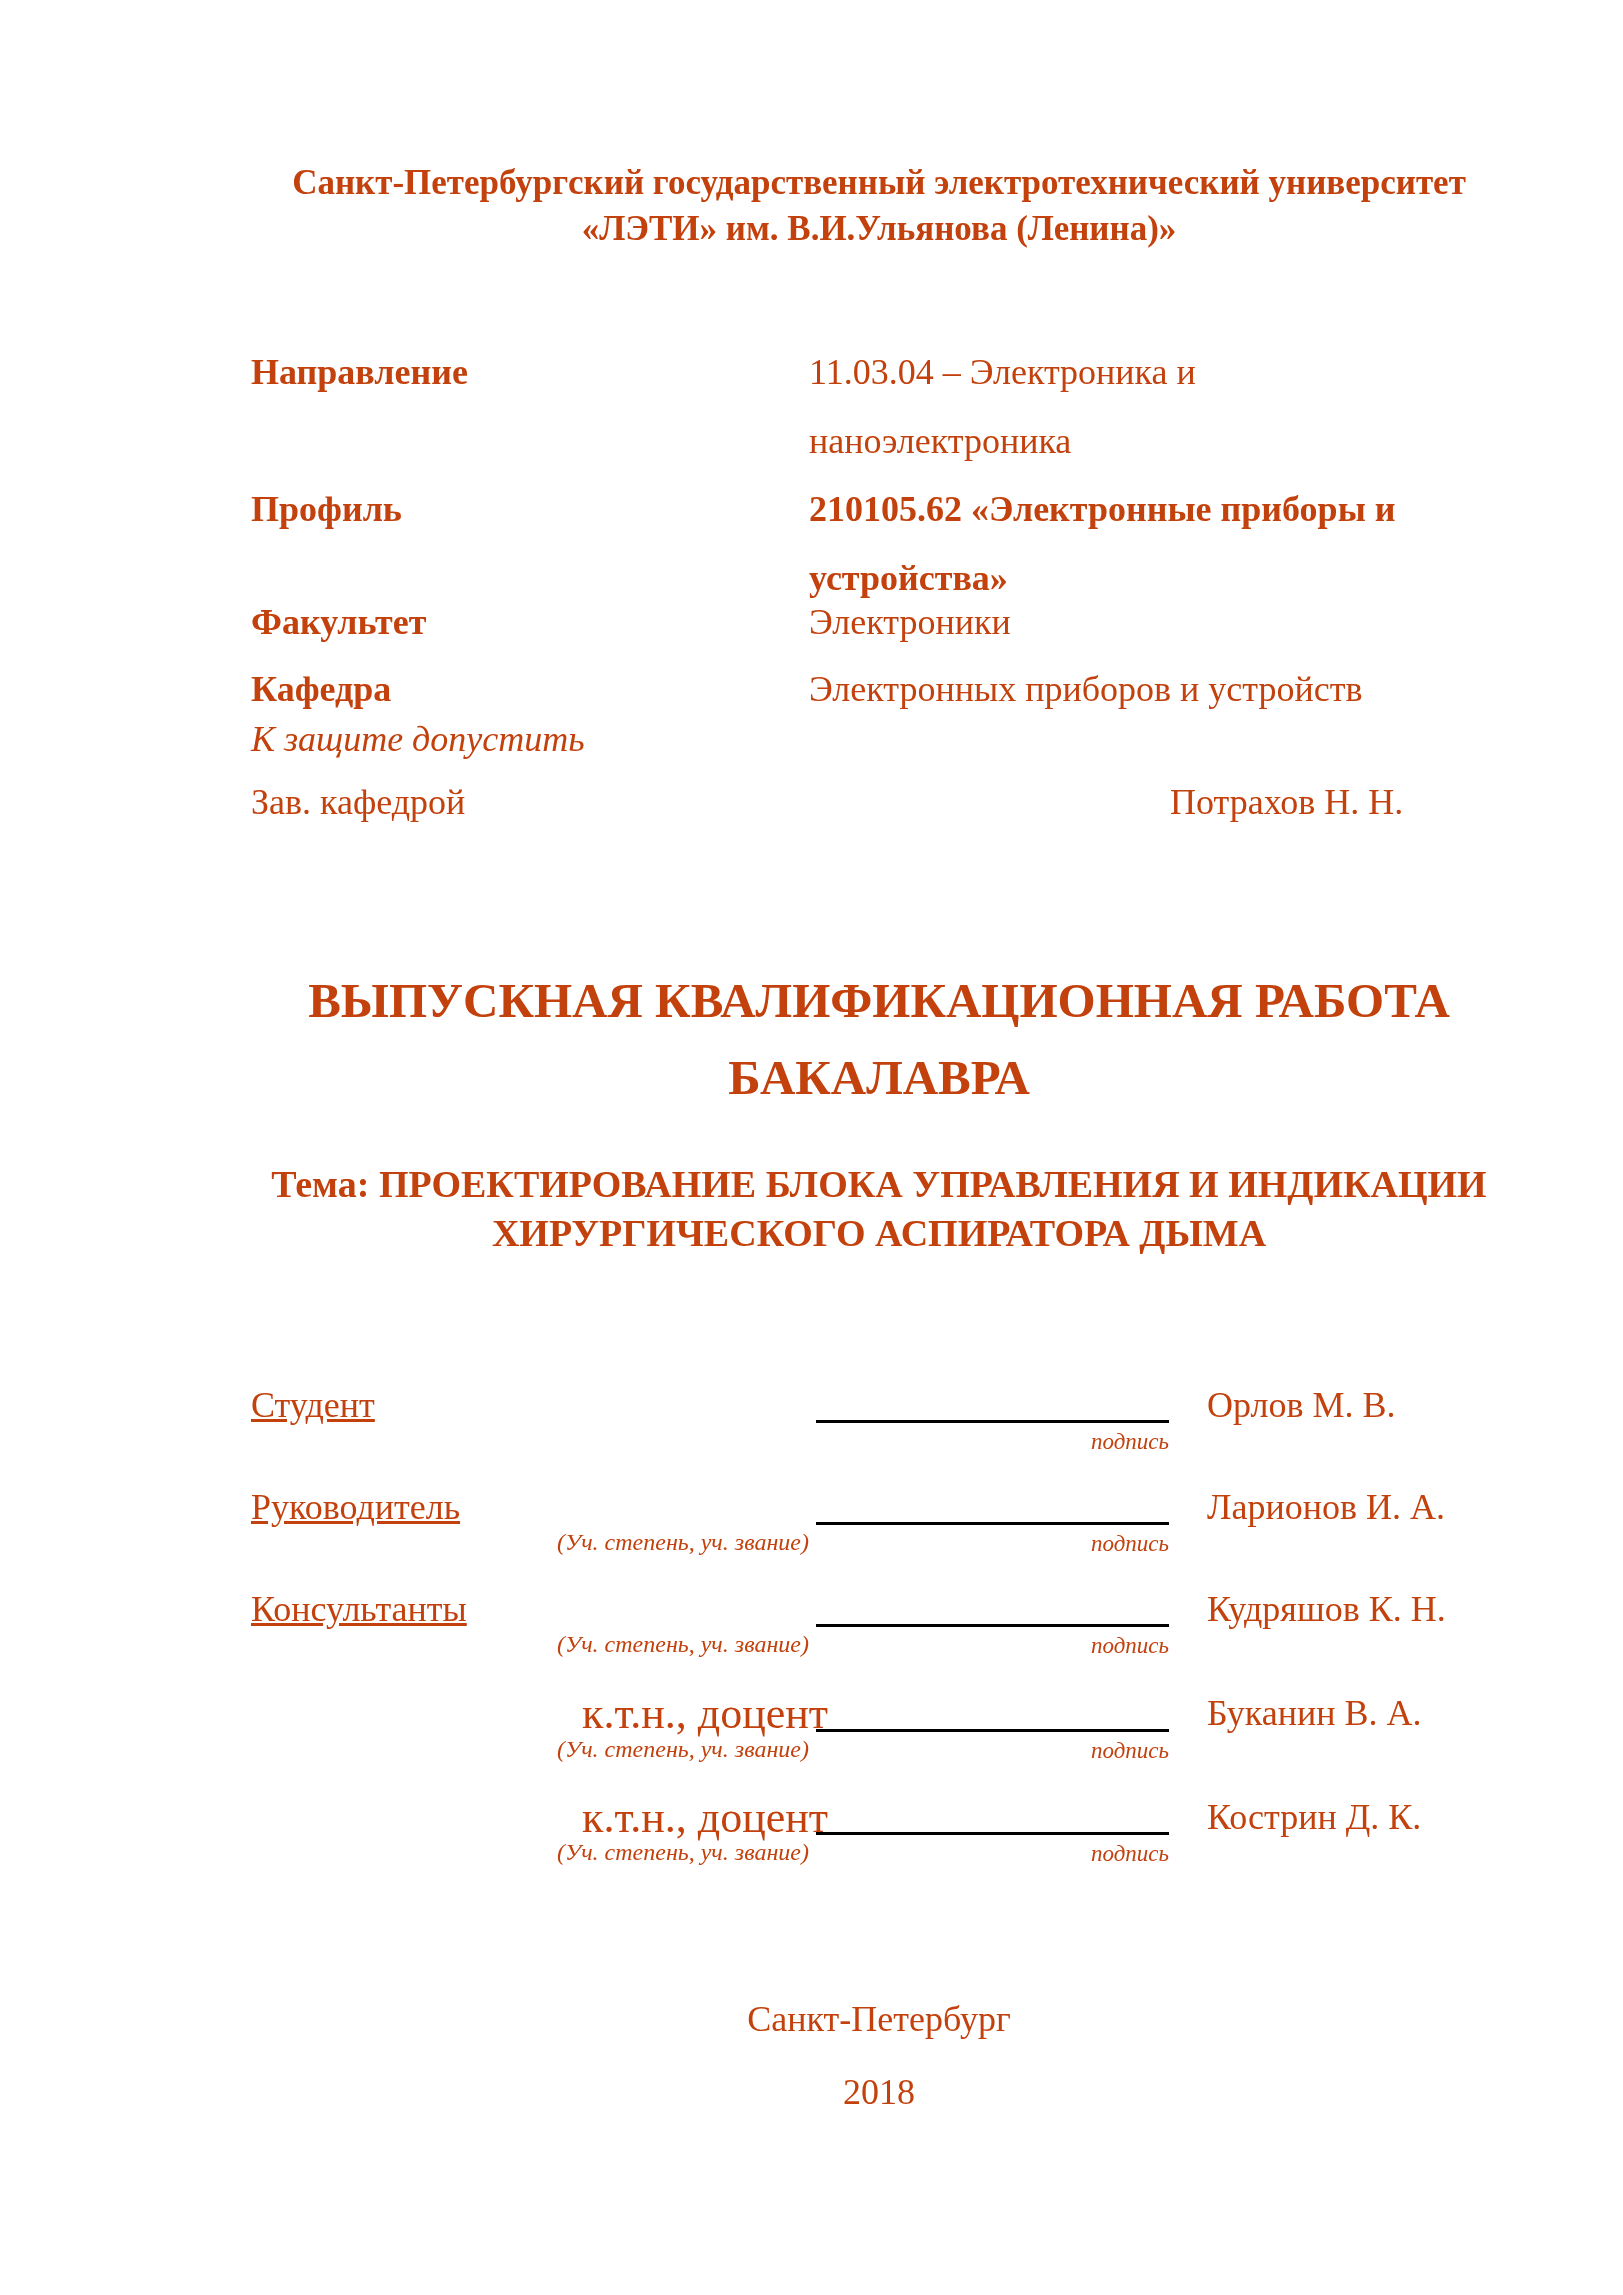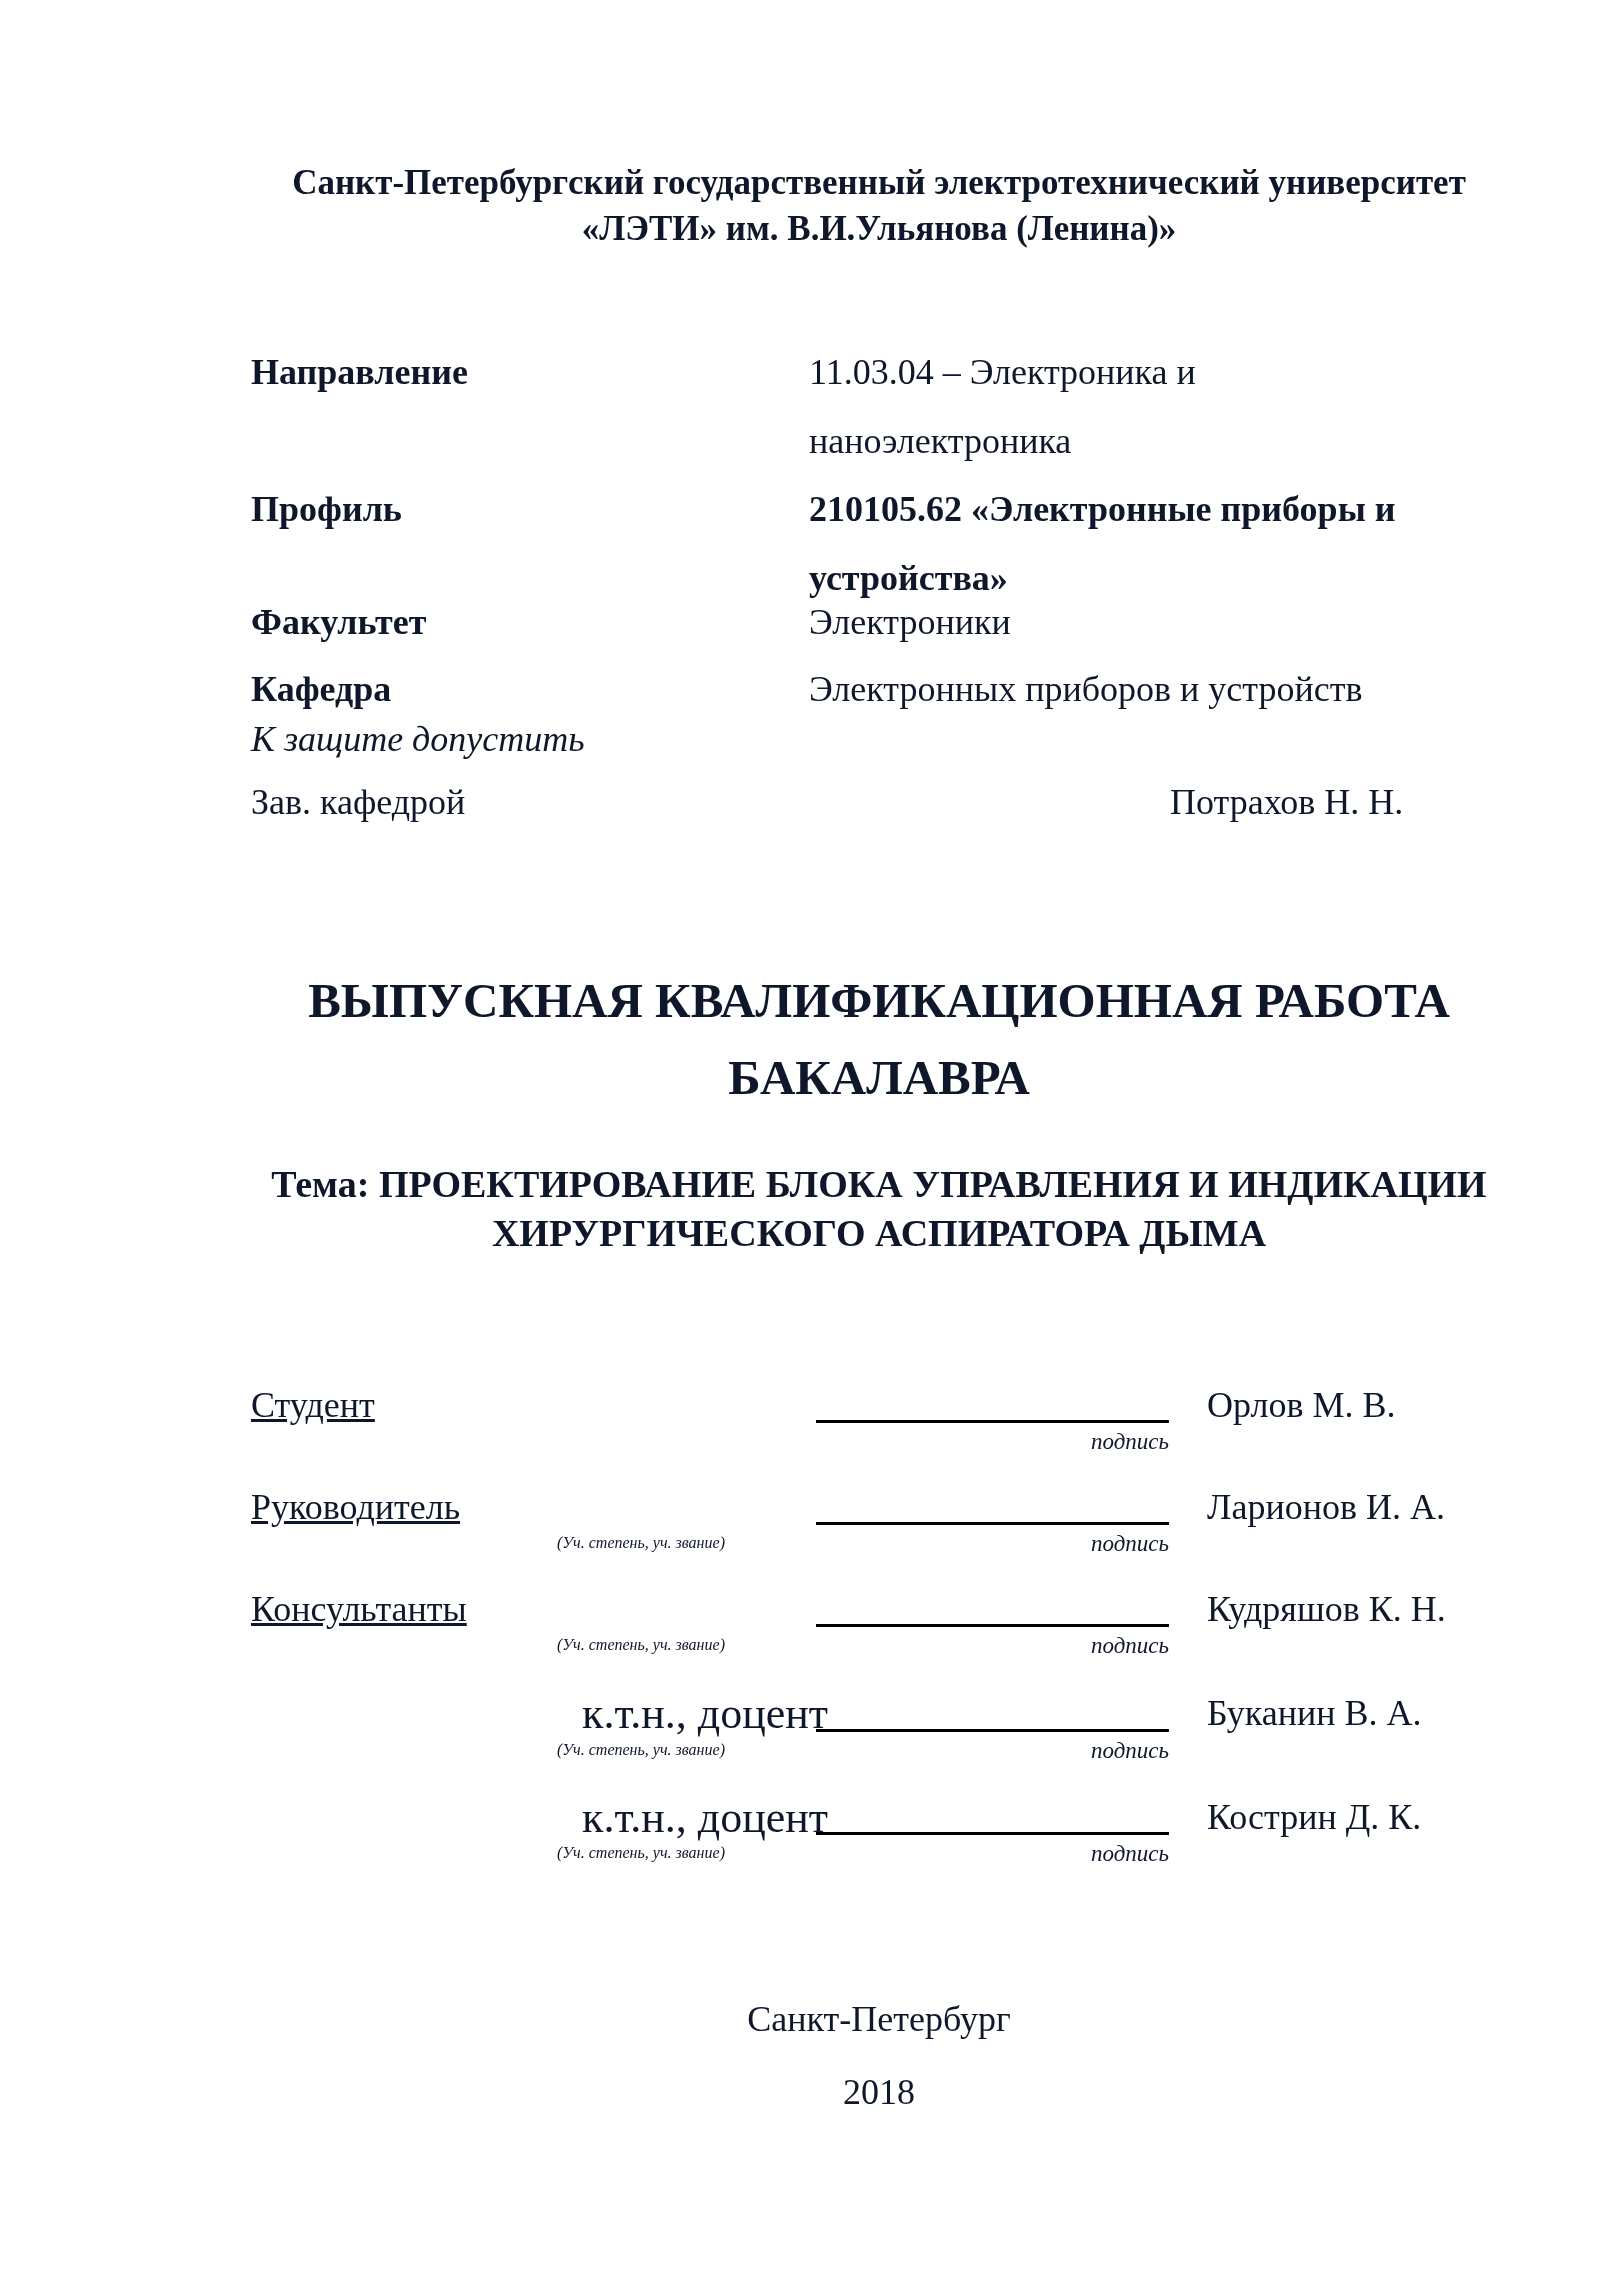--- a/index.html
+++ b/index.html
@@ -1,20 +1,20 @@
 <!DOCTYPE html>
 <html style="font-size:12.6px"><head>
 <meta charset="utf-8">
 <style>
   html,body{margin:0;padding:0;background:#e8e8e8;}
   .page{
     position:relative;
     width:1623px;height:2295px;
     background:#ffffff;
-    color:#0f172a;
+    color:#c2410c;
     font-family:"Liberation Serif","DejaVu Serif",serif;
     overflow:hidden;
     margin:0 auto;
   }
   .abs{position:absolute;}
   .b{font-weight:bold;}
   .i{font-style:italic;}
   .center{left:251px;width:1256px;text-align:center;}
 
   .header{top:160px;font-size:35px;line-height:46px;font-weight:bold;}
@@ -27,21 +27,21 @@
   .title{top:962px;font-size:49px;line-height:77px;font-weight:bold;}
   .title div{white-space:nowrap;}
   .theme{top:1160px;font-size:38px;line-height:49px;font-weight:bold;}
   .theme div{white-space:nowrap;}
 
   .sig-label{left:251px;font-size:36px;line-height:39px;white-space:nowrap;text-decoration:underline;}
   .sig-qualifier{left:582px;font-size:44px;line-height:39px;white-space:nowrap;text-align:right;}
   .sig-name{left:1207px;font-size:36px;line-height:39px;white-space:nowrap;}
   .sig-line{left:816px;width:353px;height:3.1px;background:#000000;}
   .sig-caption{left:816px;width:353px;text-align:right;font-size:23px;font-style:italic;line-height:27px;}
-  .sig-degree{left:557px;font-size:16px;font-style:italic;line-height:25px;white-space:nowrap;}
+  .sig-degree{left:557px;font-size:24px;font-style:italic;line-height:25px;white-space:nowrap;}
 
   .footer-city{top:2000px;font-size:36px;line-height:39px;}
   .footer-year{top:2073px;font-size:36px;line-height:39px;}
 </style>
 </head>
 <body>
 
 <div class="page">
 
   <div class="abs center header">

